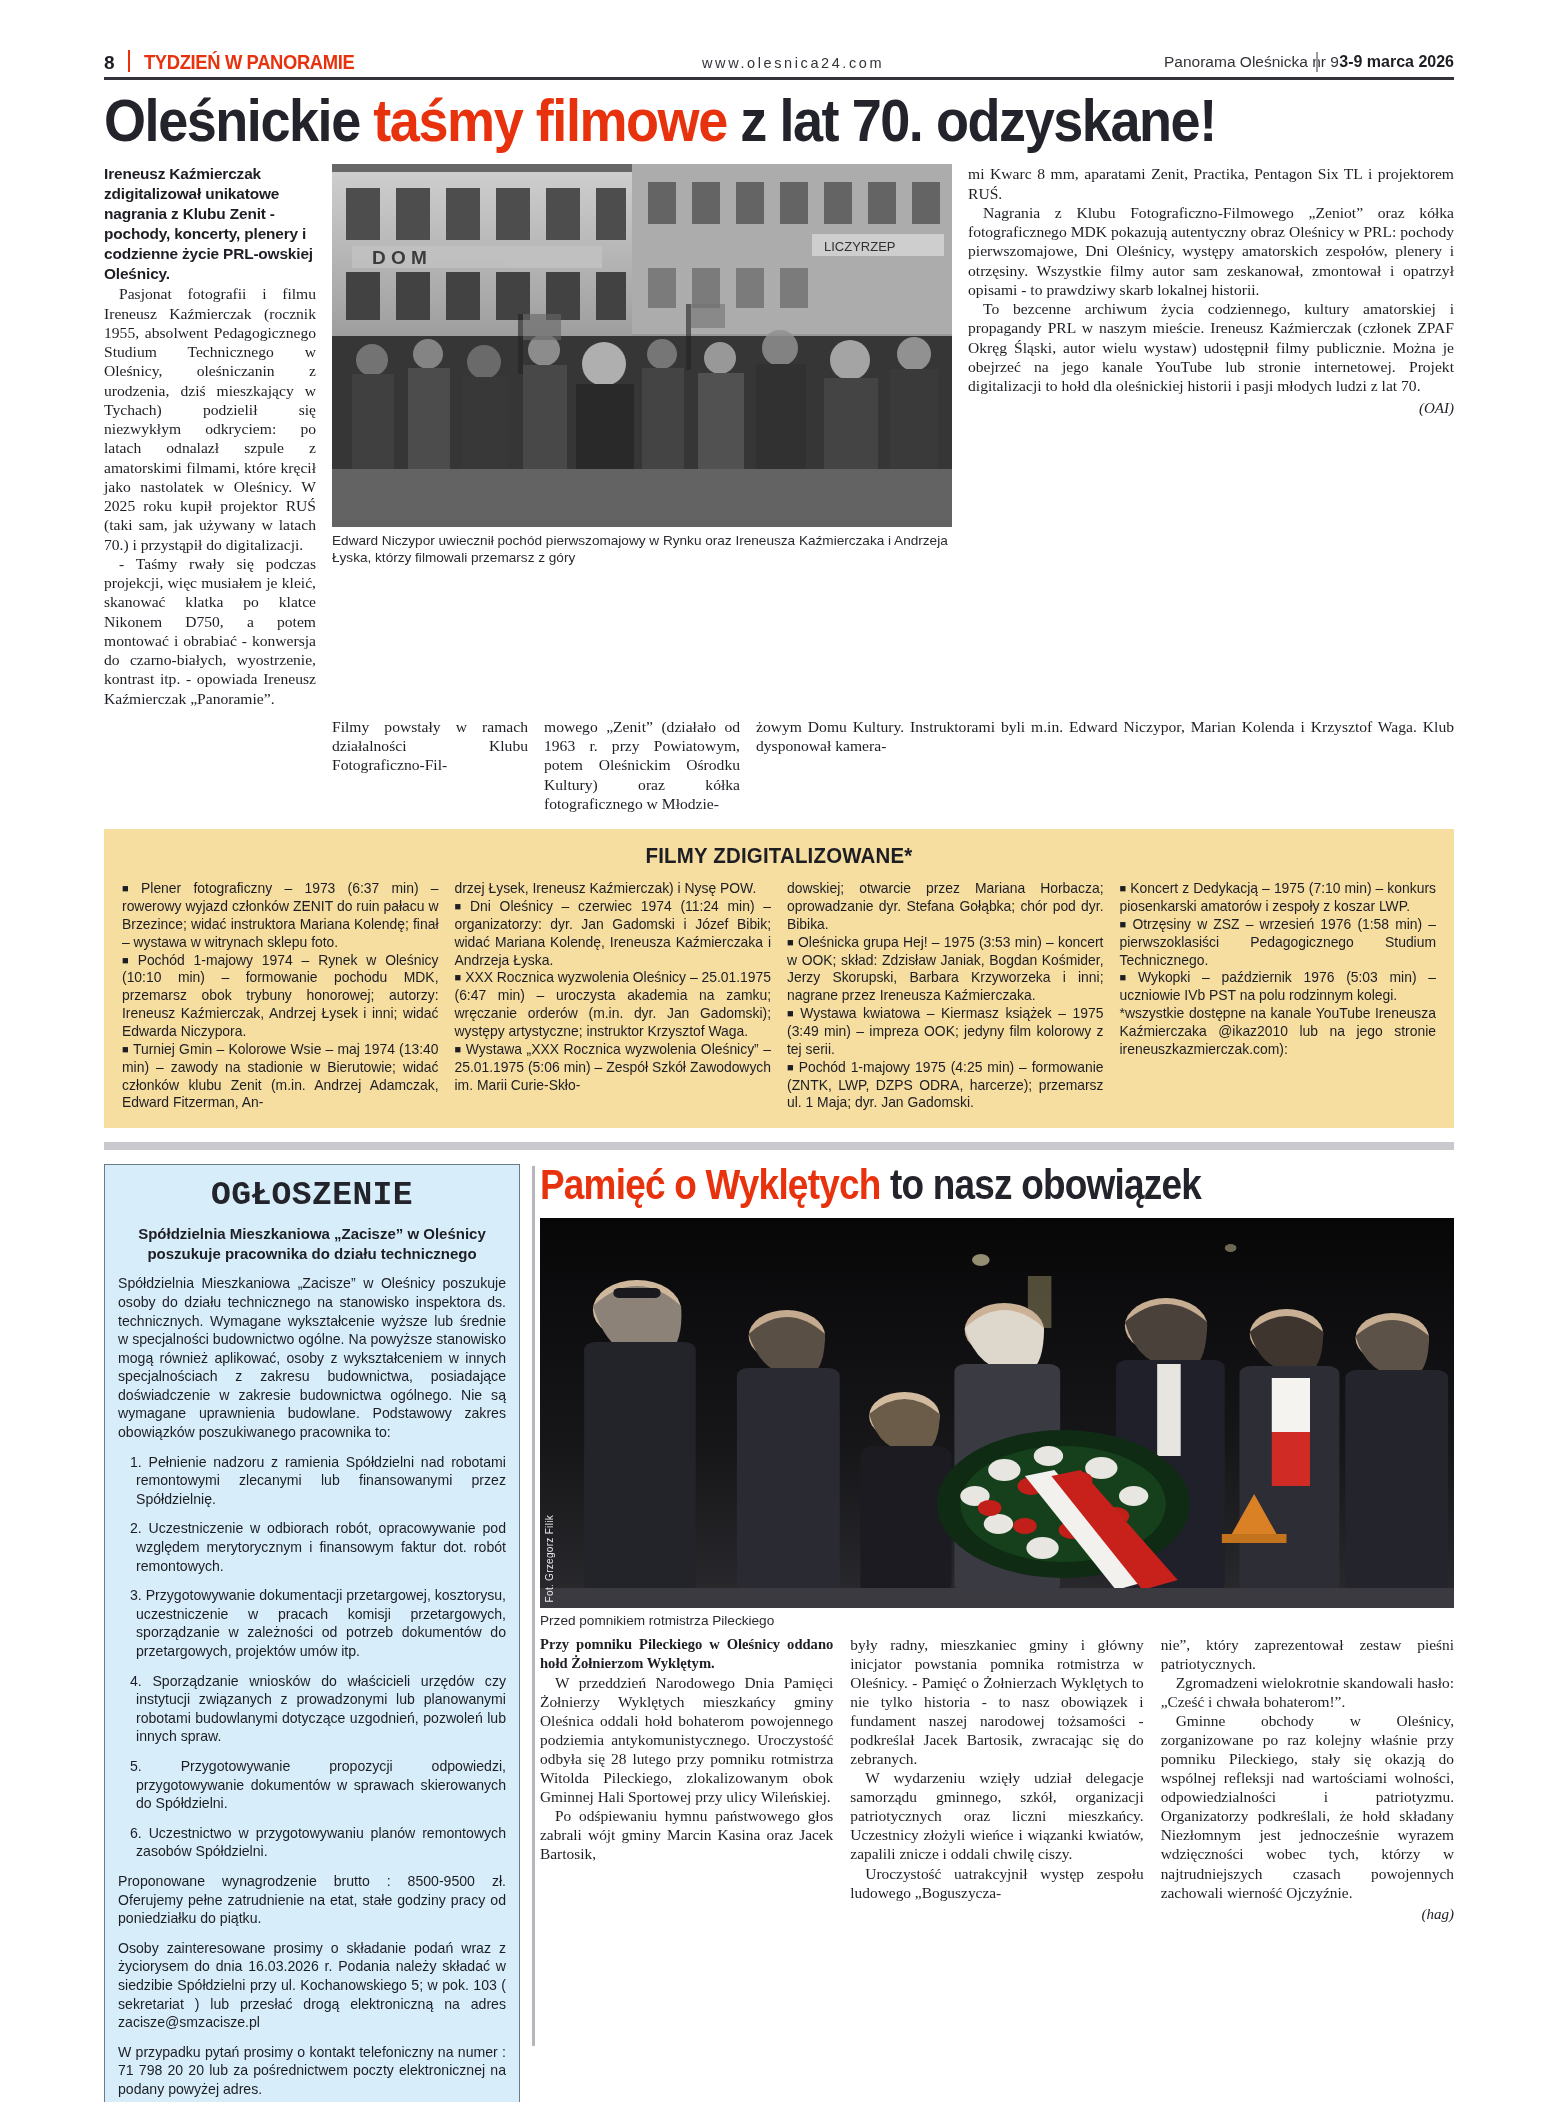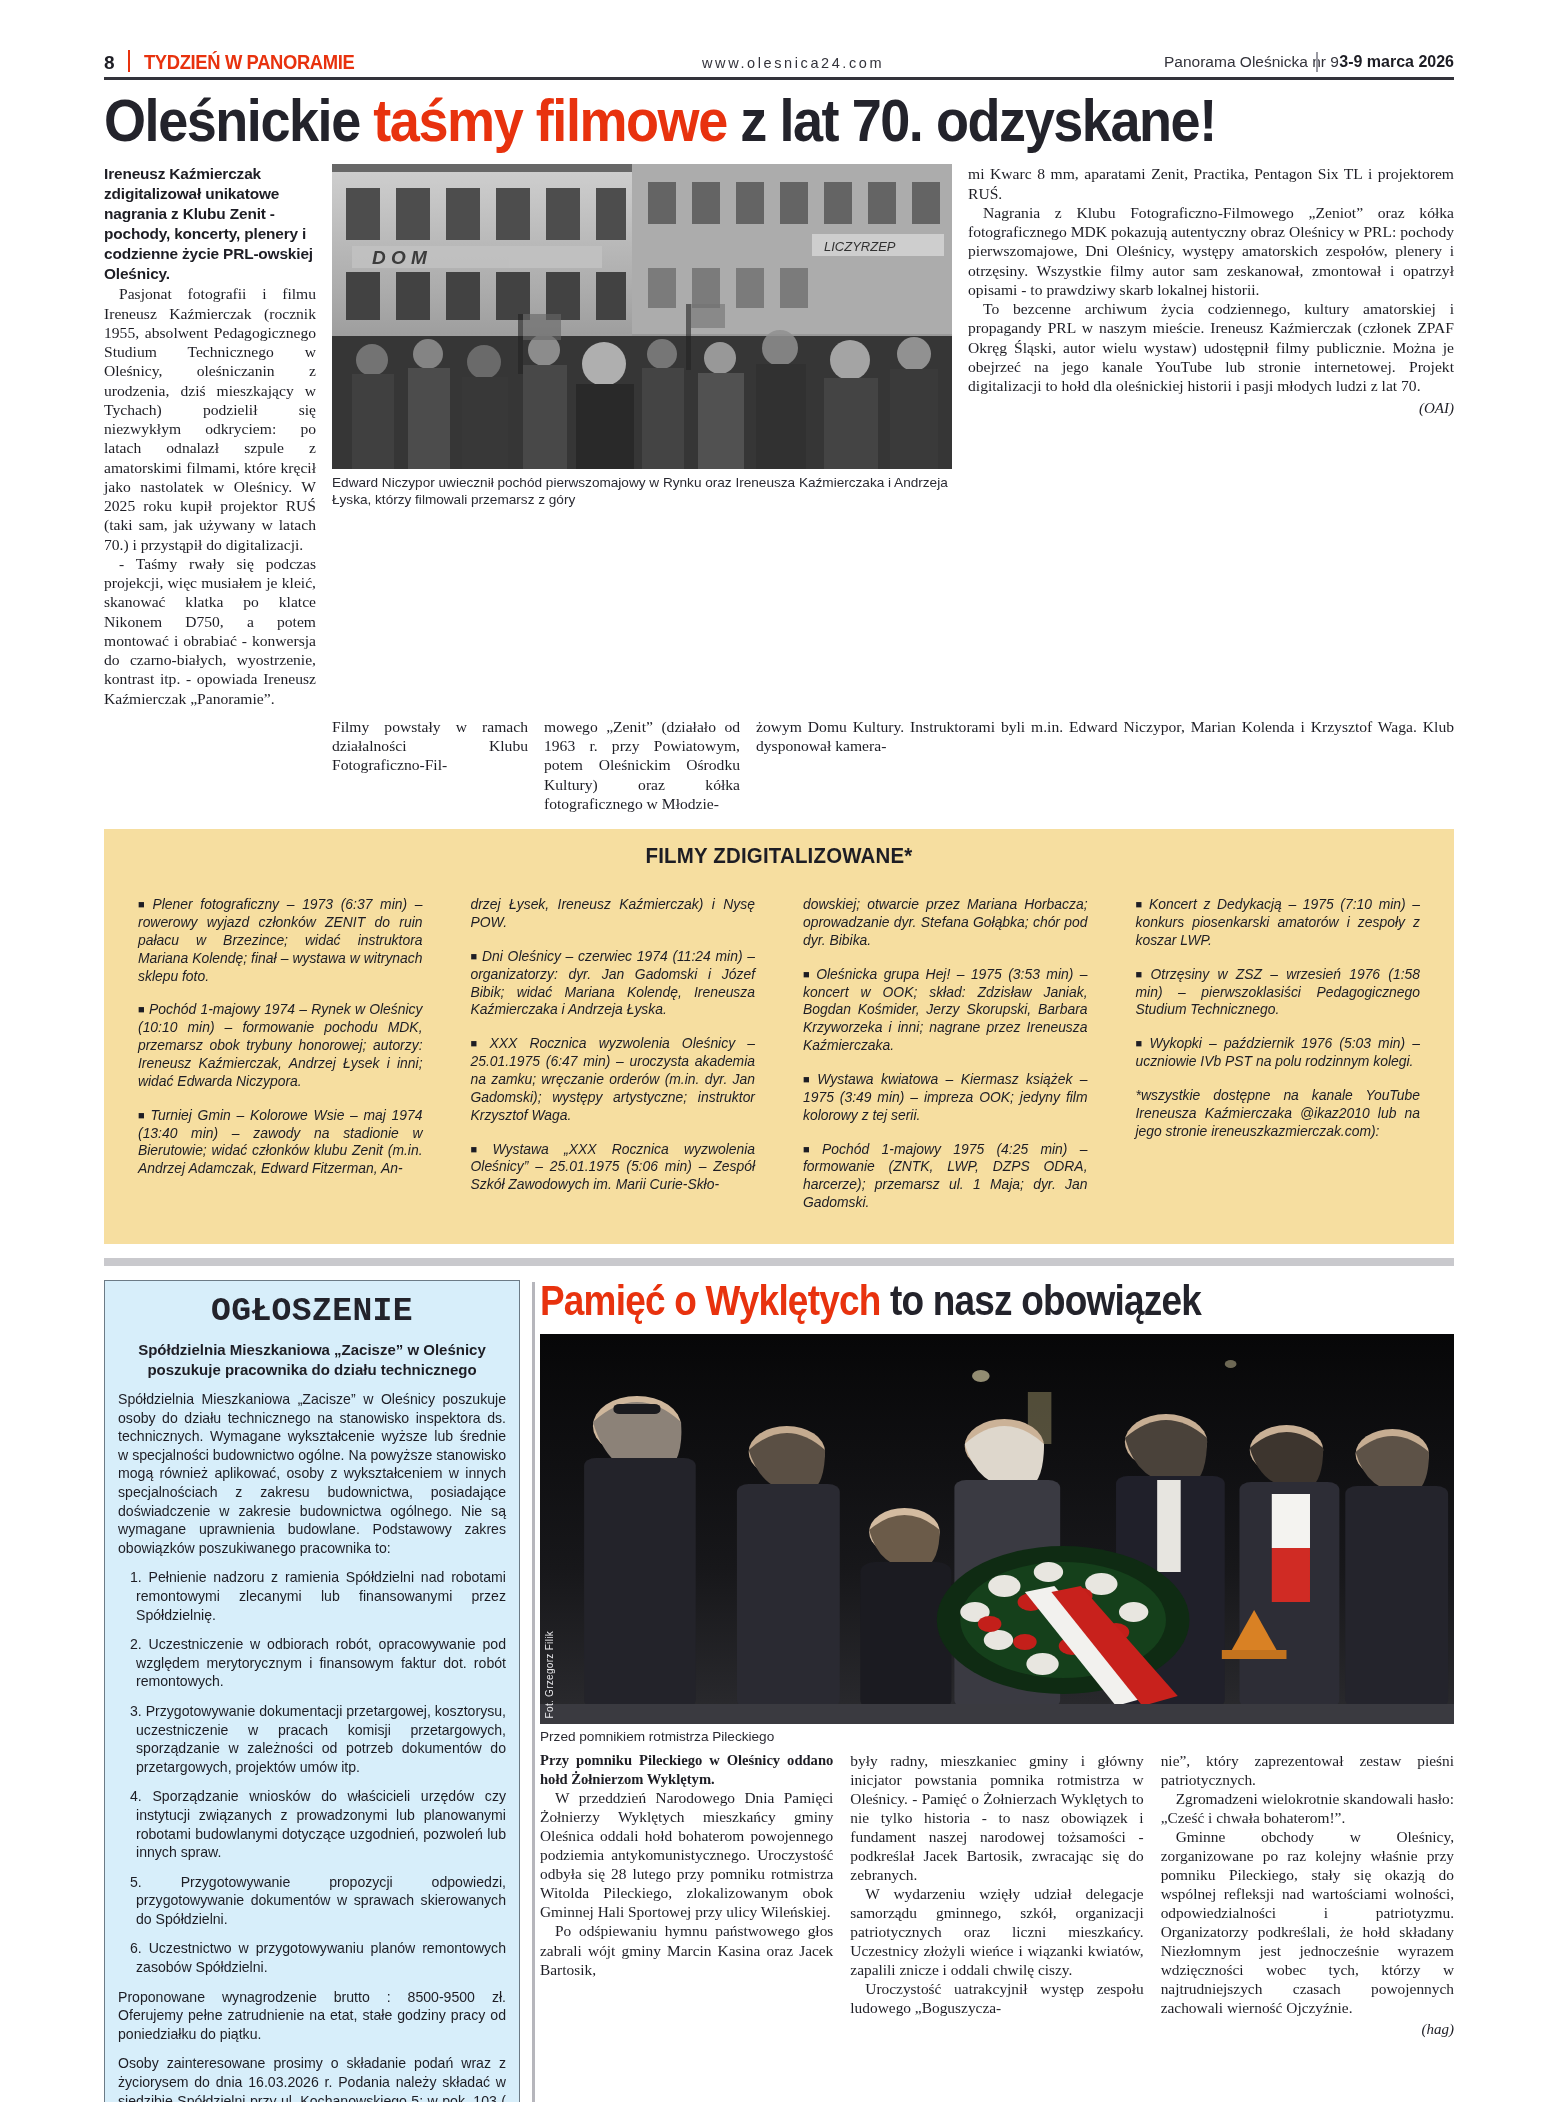--- a/index.html
+++ b/index.html
@@ -59,23 +59,22 @@
   
   .art1 { margin-top:14px; display:grid; grid-template-columns:212px 620px 1fr; column-gap:16px; }
   .lead {
     font-family:"Liberation Sans", sans-serif; font-weight:bold; font-size:15.4px;
     line-height:1.30; letter-spacing:-0.15px; color:#1d1d24;
   }
   .body-col { font-size:15.6px; line-height:1.235; text-align:justify; hyphens:auto; }
   .body-col p { margin:0; text-indent:15px; }
   .body-col p.noind { text-indent:0; }
   .photo1 {
-    width:620px; height:305px; overflow:hidden; position:relative; background:#15803d;
+    width:620px; height:363px; overflow:hidden; position:relative; background:#15803d;
     filter:grayscale(1) contrast(1.05);
-    font-style:italic;
   }
   .caption {
     font-family:"Liberation Sans", sans-serif; font-size:13.6px; line-height:1.26; color:#2a2a32;
     margin-top:5px;
   }
   .art1-lower { margin-top:9px; display:grid; grid-template-columns:212px 196px 196px 1fr; column-gap:16px; }
   .tiny-col { font-size:15.6px; line-height:1.235; text-align:justify; hyphens:auto; }
   .tiny-col p { margin:0; text-indent:15px; }
   .tiny-col p.noind { text-indent:0; }
   .sig { text-align:right; font-style:italic; font-size:15px; margin-top:4px; }
@@ -87,21 +86,21 @@
   .yb-title {
     text-align:center; font-family:"Liberation Sans", sans-serif; font-weight:bold;
     font-size:22px; letter-spacing:0.2px; color:#1d1d24; transform:scaleX(0.93);
     margin-bottom:11px;
   }
   .yb-cols { display:grid; grid-template-columns:repeat(4, 1fr); column-gap:16px; }
   .yb-col {
     font-family:"Liberation Sans", sans-serif; font-size:13.9px; line-height:1.285;
     color:#1d1d24; text-align:justify; hyphens:auto;
   }
-  .yb-col p { margin:16px;font-style:italic; }
+  .yb-col p { margin:0; }
   .yb-col .sq::before { content:"\25A0"; font-size:11px; margin-right:4px; vertical-align:1px; }
 
   .divider-thick { height:8px; background:#c9c9cd; margin-top:14px; }
 
   
   .bottom { margin-top:14px; display:grid; grid-template-columns:416px 1fr; column-gap:20px; position:relative; }
   .vsep { position:absolute; left:428px; top:2px; width:2.5px; height:880px; background:#b6b6bc; }
 
   .advert { background:#d7eefa; border:1.5px solid #6c7b86; padding:12px 13px 14px 13px; }
   .ad-title {

